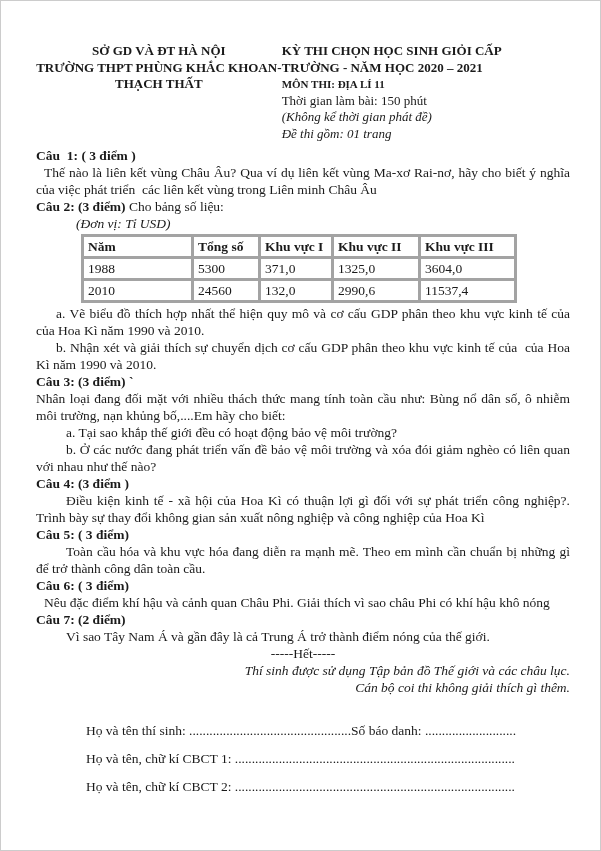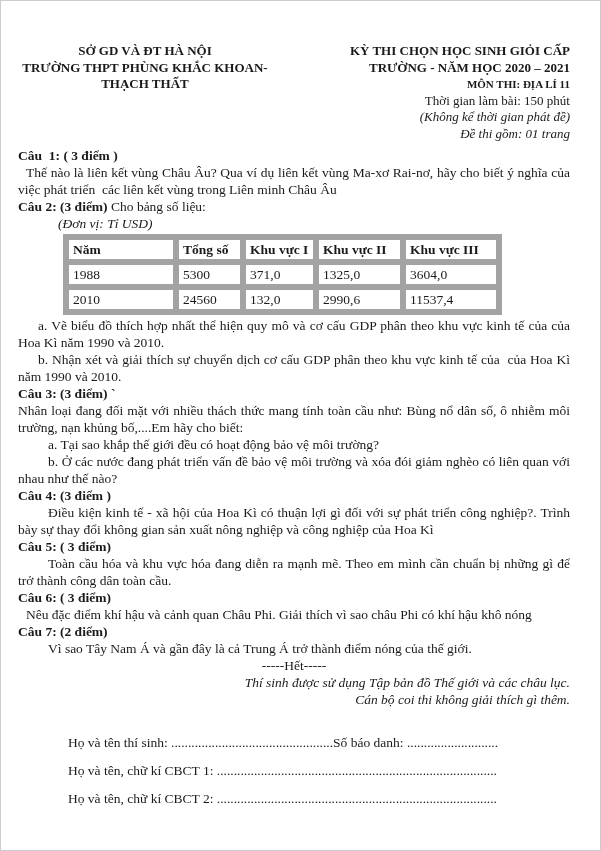--- a/index.html
+++ b/index.html
@@ -1,40 +1,40 @@
 <!DOCTYPE html>
 <html><head>
 <meta charset="utf-8">
 <style>
   html,body{margin:0;padding:0;background:#e8e8e8;}
   .page{
     width:601px;height:851px;background:#ffffff;box-sizing:border-box;
-    padding:42px 30px 0 17px;position:relative;overflow:hidden;
+    padding:42px 30px 0 35px;position:relative;overflow:hidden;
     font-family:"Liberation Serif","DejaVu Serif",serif;
     color:#1a1a1a;font-size:13.5px;line-height:17px;
     border:1px solid #cccccc;
   }
   p{margin:0;white-space:pre-wrap;}
   .header{display:flex;width:100%;}
   .header-left{width:46%;text-align:center;font-weight:bold;font-size:13px;line-height:16.5px;}
-  .header-right{width:54%;text-align:right;font-size:13px;line-height:16.5px;}
+  .header-right{width:54%;text-align:left;font-size:13px;line-height:16.5px;}
   .hr-bold{font-weight:bold;}
   .subject{font-weight:bold;font-size:11px;}
   .italic{font-style:italic;}
   .content{margin-top:5px;}
   .qlabel{font-weight:bold;}
   .justify{text-align:justify;}
   .ind8{text-indent:8px;}
   .ind20{text-indent:20px;}
   .ind30{text-indent:30px;}
   .tbl-title{font-weight:bold;text-align:center;}
   .tbl-unit{font-style:italic;margin-left:40px;}
   table.gdp{border-collapse:collapse;margin:2px 0 2px 45px;table-layout:fixed;}
   table.gdp td,table.gdp th{
-    border:6px solid #a3a3a3;padding:0 4px;height:19px;
+    border:3px solid #a3a3a3;padding:0 4px;height:19px;
     font-size:13.5px;text-align:left;vertical-align:middle;
   }
   table.gdp th{font-weight:bold;}
   .center{text-align:center;}
   .foot-note{font-style:italic;text-align:right;}
   .sig{margin-left:50px;margin-top:11px;}
   .sig-first{margin-top:26px;}
 </style>
 </head>
 <body>

